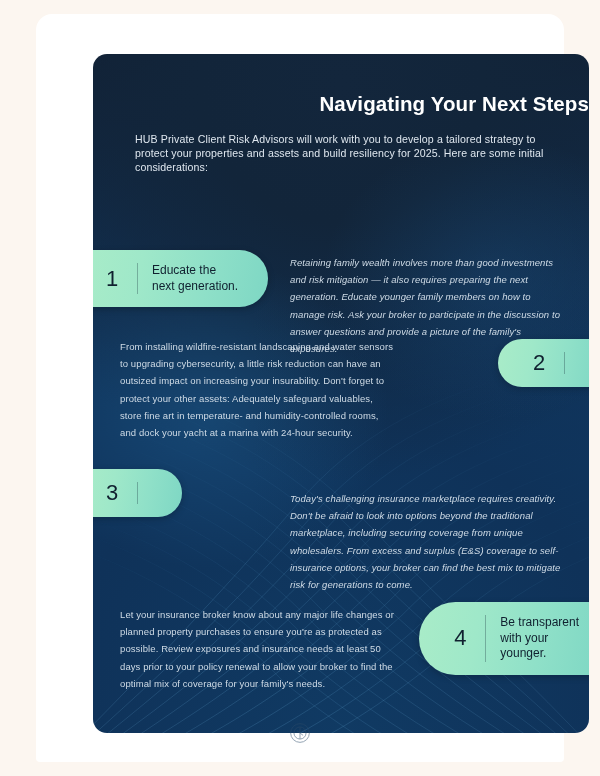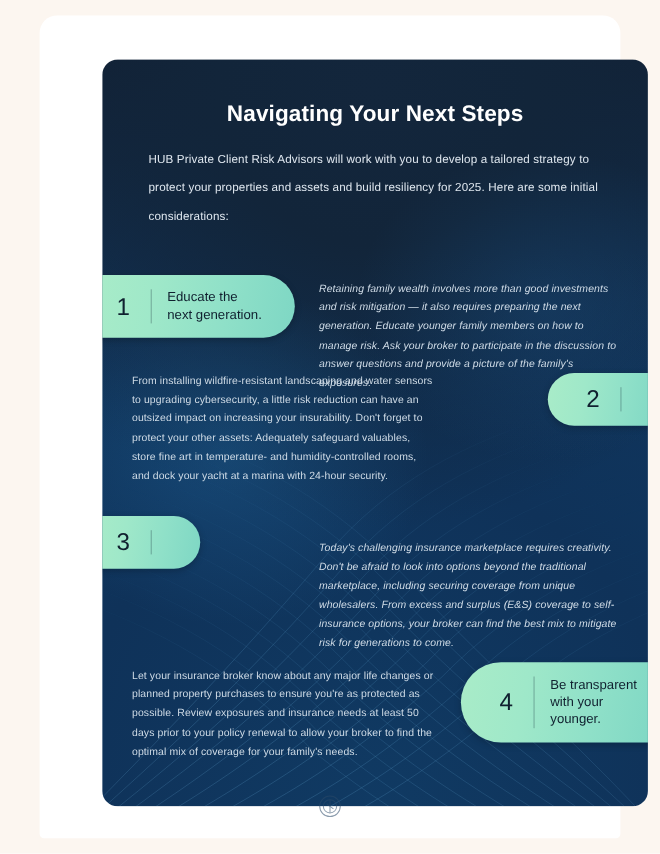--- a/index.html
+++ b/index.html
@@ -53,35 +53,35 @@
     position:absolute; left:0; bottom:0;
     width:100%; height:56%;
     pointer-events:none;
     opacity:.58;
   }
   #mesh-wrap svg { width:100%; height:100%; display:block; }
 
   
   #panel-title {
     position:absolute; left:0; top:38px; width:100%;
-    text-align:center;
+    text-align:right;
     color:#ffffff;
     font-size:20.5px;
     font-weight:bold;
     letter-spacing:.1px;
   }
 
   
   #intro {
     position:absolute;
     left:42px; top:78px;
     width:412px;
     color:#dfe7ef;
     font-size:10.6px;
-    line-height:26px;
+    line-height:14px;
     letter-spacing:.12px;
   }
 
   
   .step { position:absolute; left:0; width:100%; }
 
   
   .card {
     position:absolute;
     display:flex;

